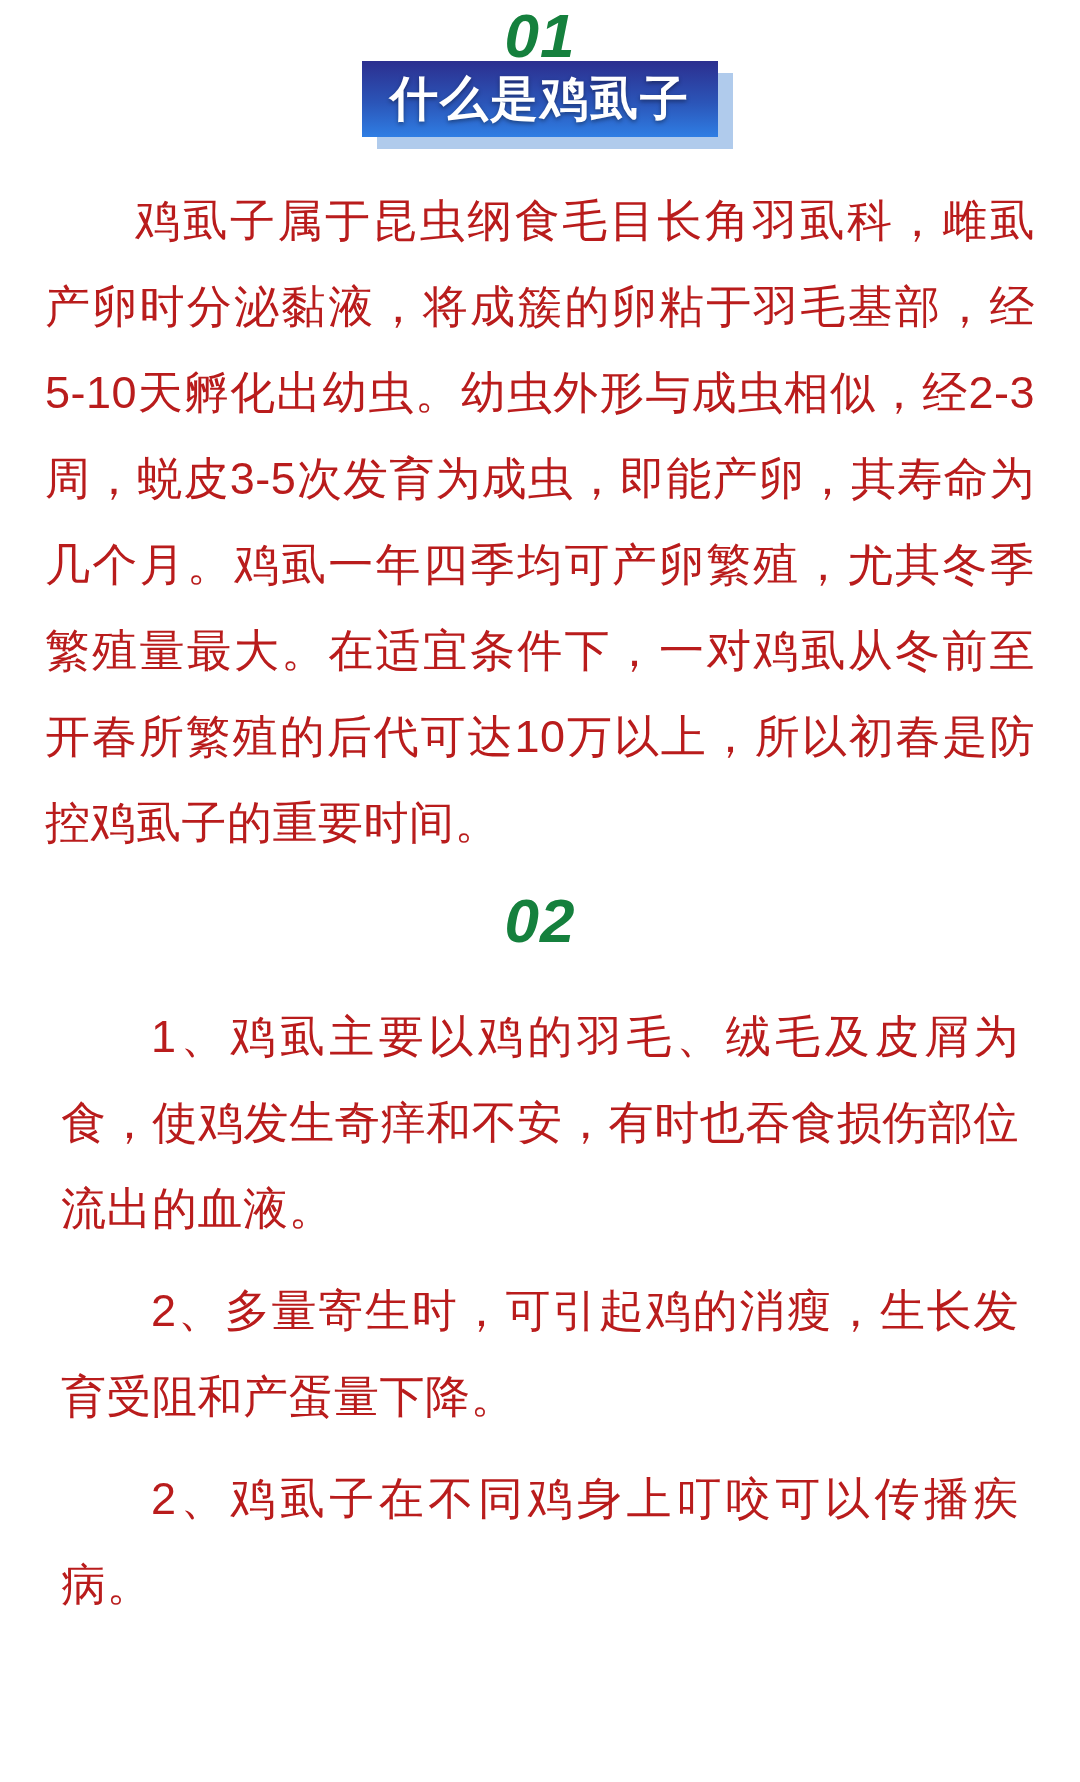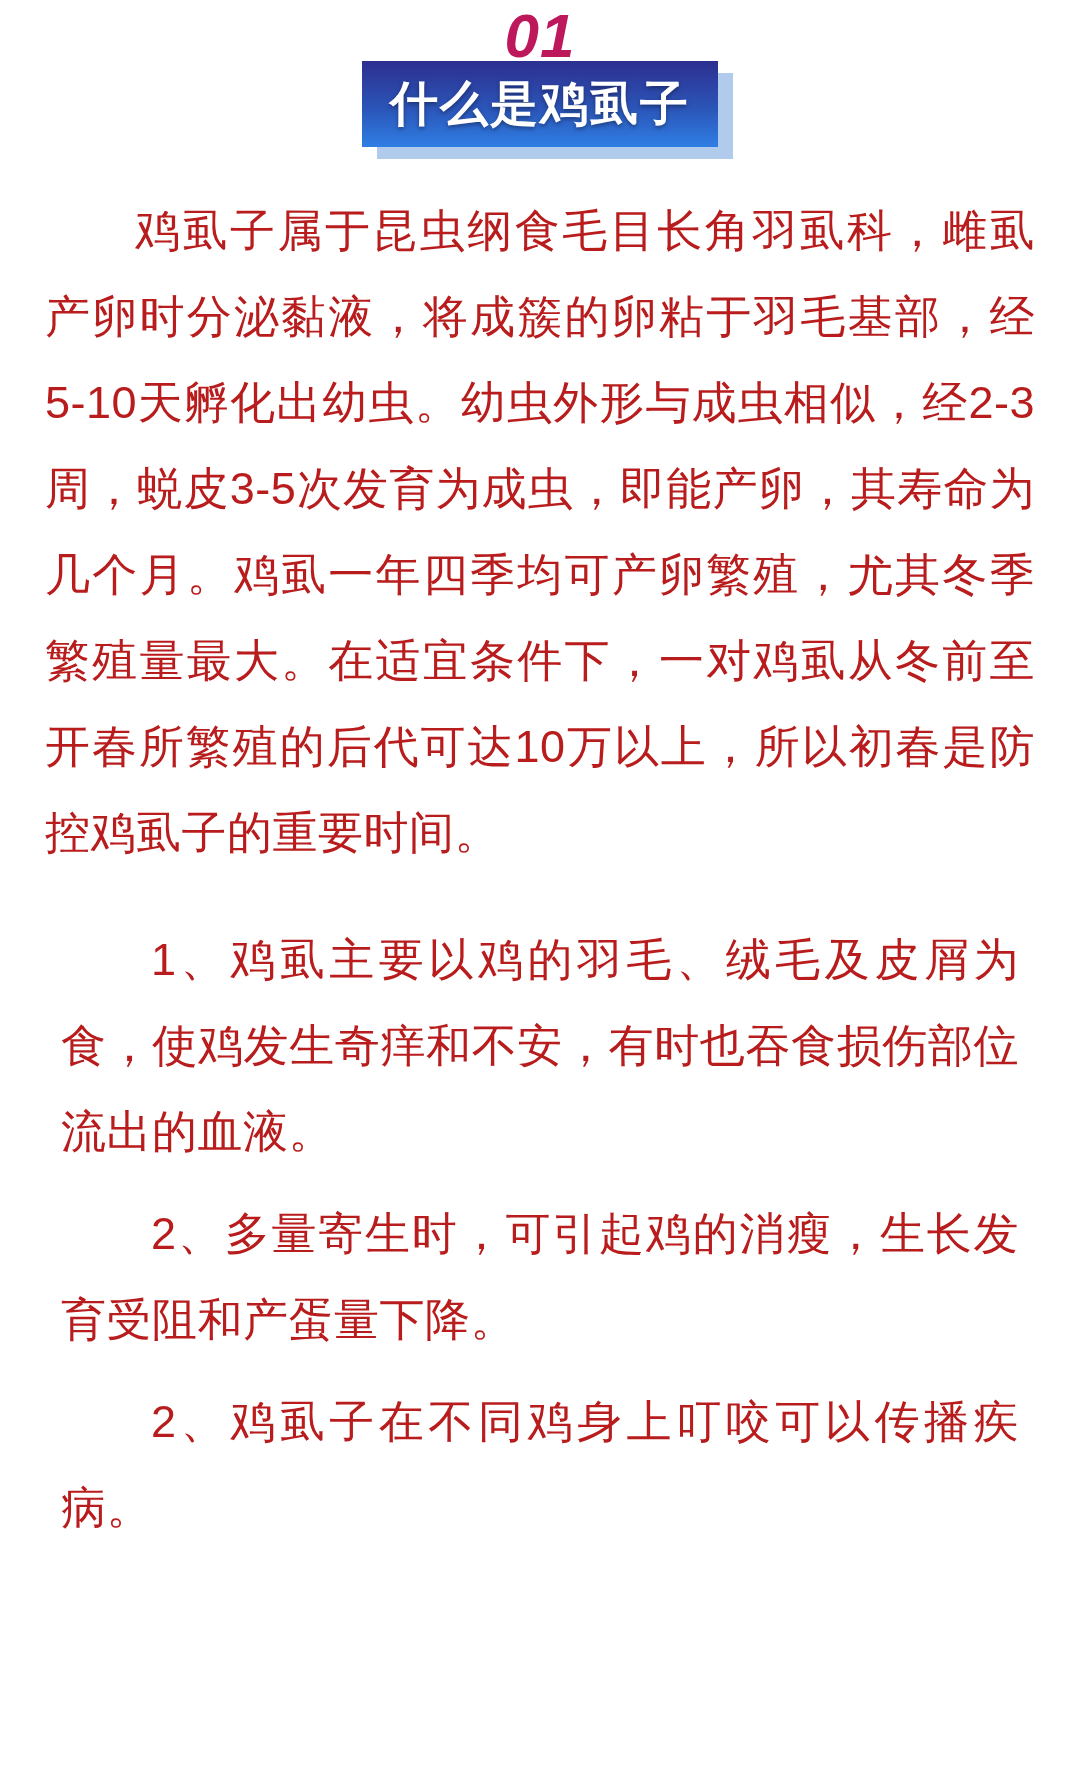--- a/index.html
+++ b/index.html
@@ -17,32 +17,32 @@
     background: #ffffff;
     overflow: hidden;
     font-family: "Liberation Sans", sans-serif;
   }
   .sec-num {
     text-align: center;
     font-size: 62px;
     line-height: 64px;
     font-weight: 800;
     font-style: italic;
-    color: #be185d;
+    color: #15803d;
     letter-spacing: 1px;
   }
   .banner-row {
     display: flex;
     justify-content: center;
     margin-top: -7px;
     position: relative;
     z-index: 1;
   }
   .banner {
-    height: 86px;
+    height: 76px;
     padding: 0 28px;
     display: flex;
     align-items: center;
     justify-content: center;
     background: linear-gradient(180deg, #2c2f8f 0%, #2b55b8 55%, #2f7ee4 100%);
     box-shadow: 15px 12px 0 #b0cbec;
     color: #ffffff;
     font-size: 48px;
     font-weight: 700;
     letter-spacing: 2px;
@@ -72,20 +72,21 @@
 
   <section class="section-1">
     <div class="sec-num">01</div>
     <div class="banner-row">
       <div class="banner">什么是鸡虱子</div>
     </div>
     <p class="body-text">鸡虱子属于昆虫纲食毛目长角羽虱科，雌虱产卵时分泌黏液，将成簇的卵粘于羽毛基部，经5-10天孵化出幼虫。幼虫外形与成虫相似，经2-3周，蜕皮3-5次发育为成虫，即能产卵，其寿命为几个月。鸡虱一年四季均可产卵繁殖，尤其冬季繁殖量最大。在适宜条件下，一对鸡虱从冬前至开春所繁殖的后代可达10万以上，所以初春是防控鸡虱子的重要时间。</p>
   </section>
 
   <section class="section-2">
+    <div class="sec-num">02</div>
     <div class="body-text list">
       <p class="body-text">1、鸡虱主要以鸡的羽毛、绒毛及皮屑为食，使鸡发生奇痒和不安，有时也吞食损伤部位流出的血液。</p>
       <p class="body-text">2、多量寄生时，可引起鸡的消瘦，生长发育受阻和产蛋量下降。</p>
       <p class="body-text">2、鸡虱子在不同鸡身上叮咬可以传播疾病。</p>
     </div>
   </section>
 
 </div>
 
 </body></html>

